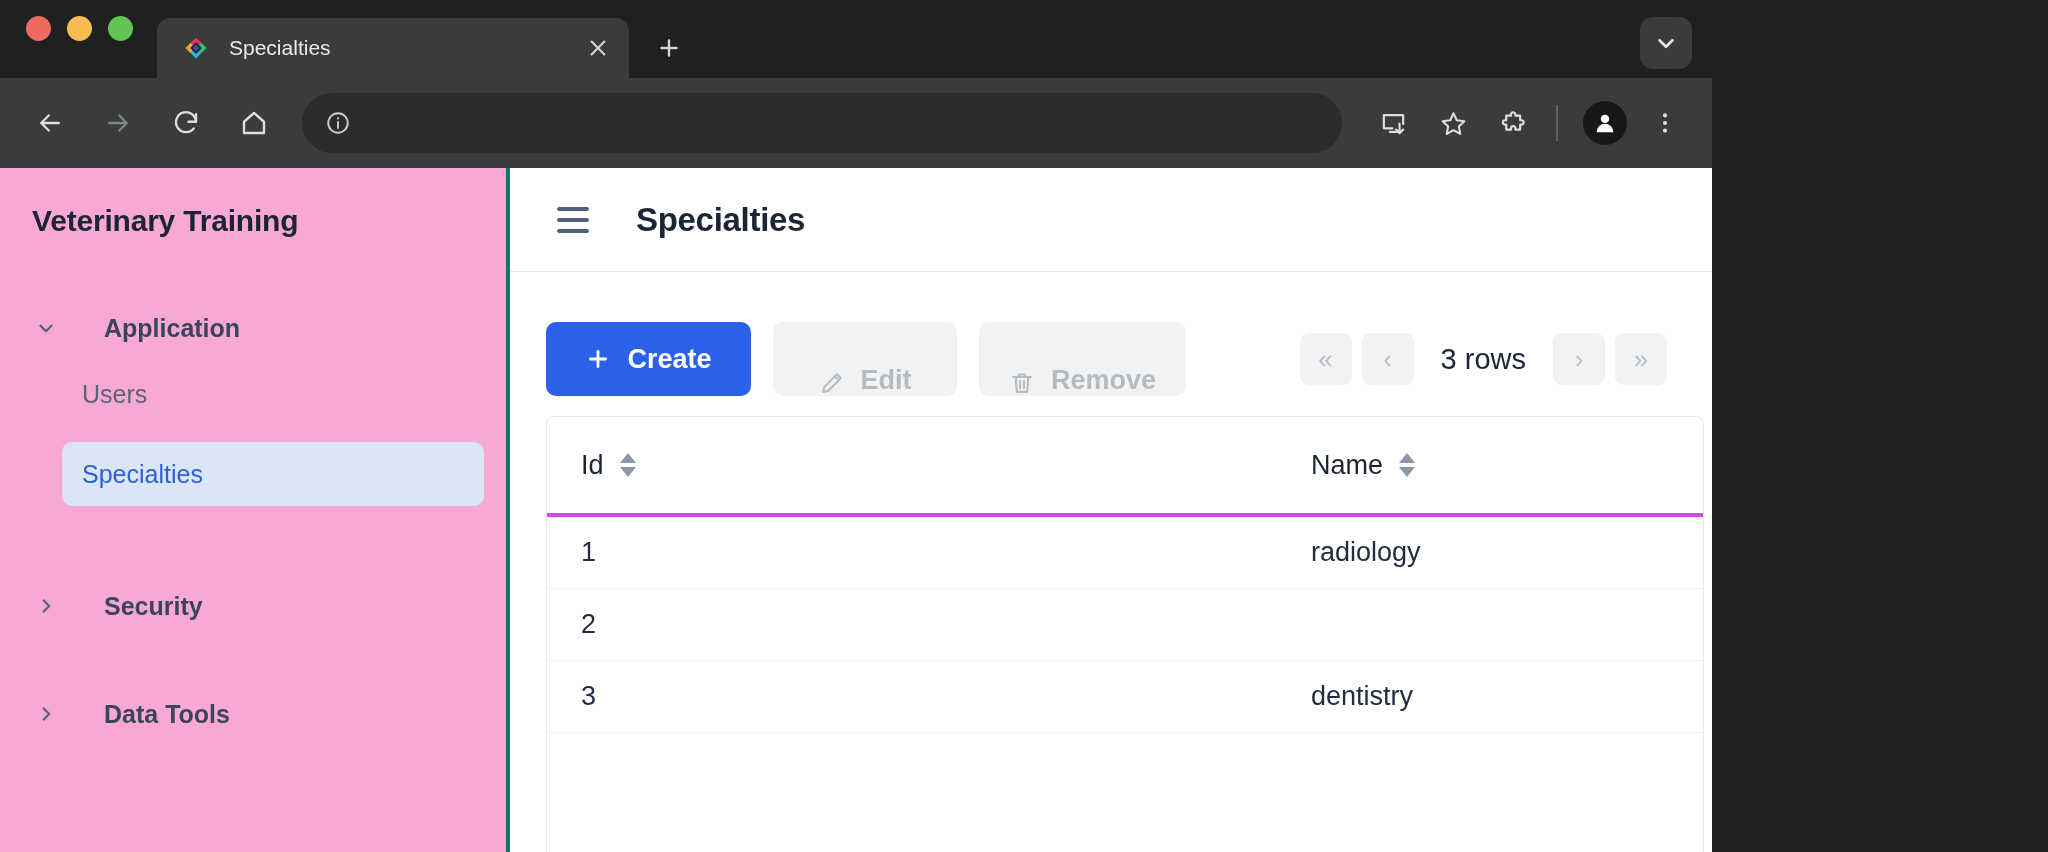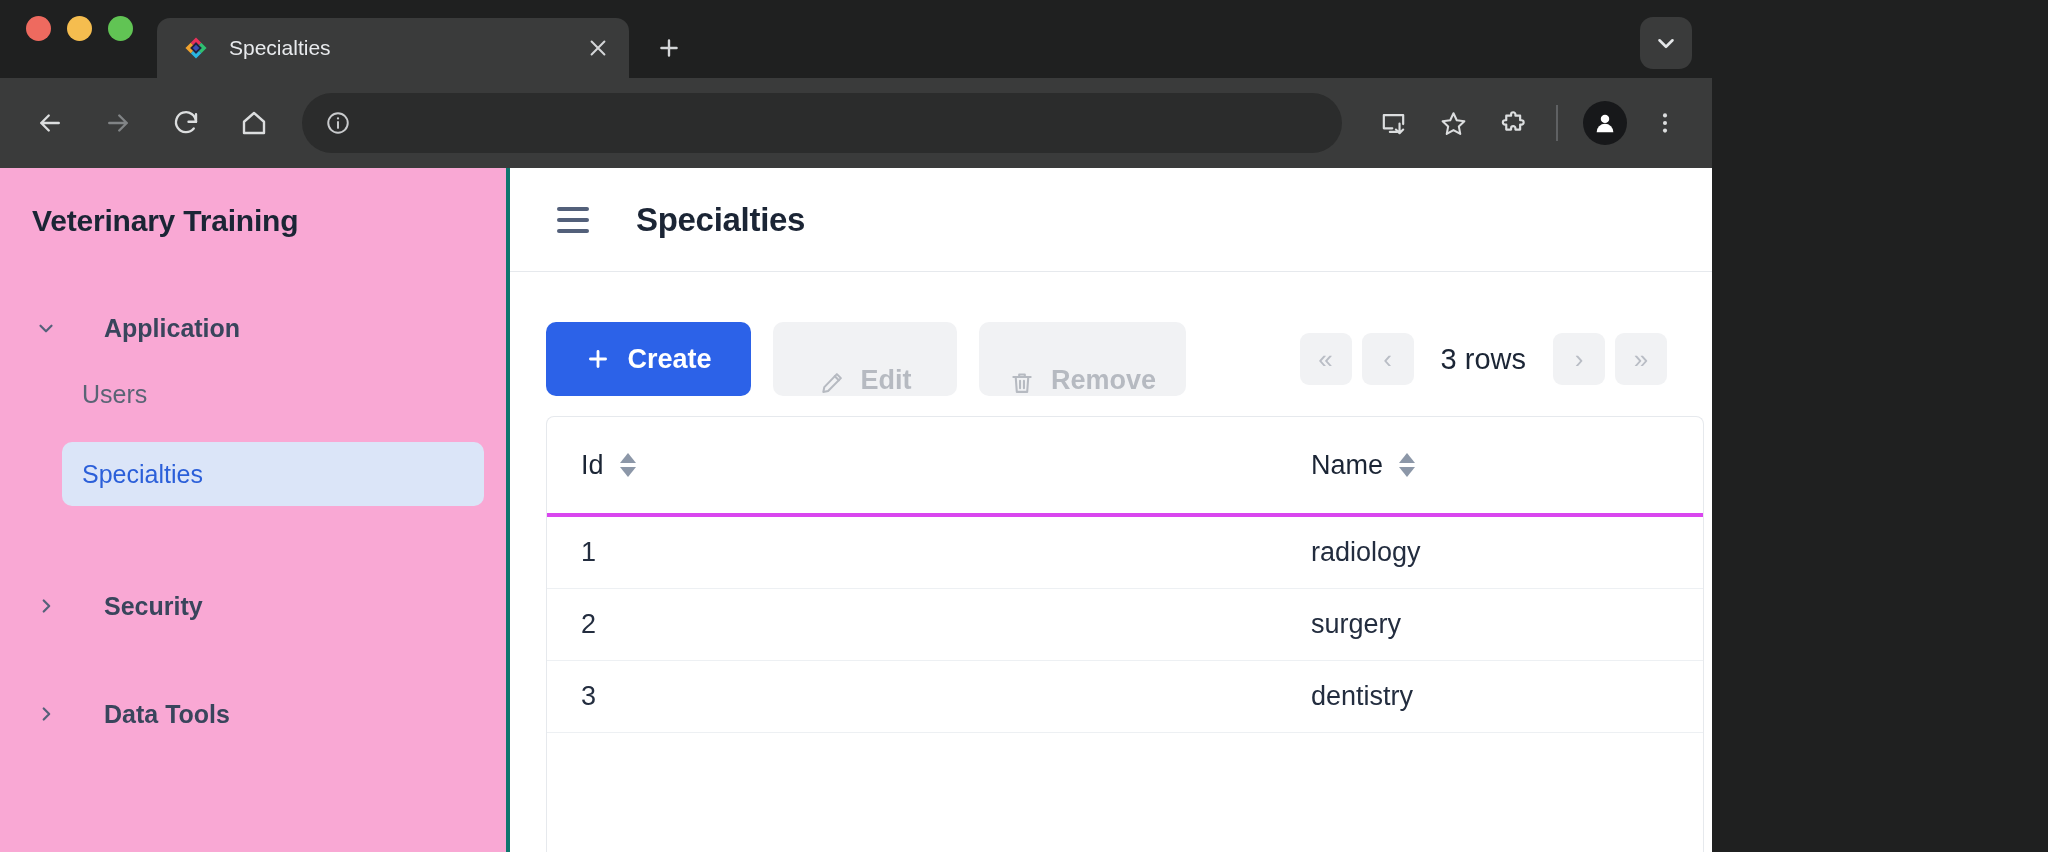--- a/index.html
+++ b/index.html
@@ -476,21 +476,20 @@
             </span>
           </div>
         </div>
 
         <div class="trow">
           <div class="td col-id">1</div>
           <div class="td col-name">radiology</div>
         </div>
         <div class="trow">
           <div class="td col-id">2</div>
-          <div class="td col-name">surgery</div>
         </div>
         <div class="trow">
           <div class="td col-id">3</div>
           <div class="td col-name">dentistry</div>
         </div>
       </div>
 
     </div>
   </div>
 </div>

